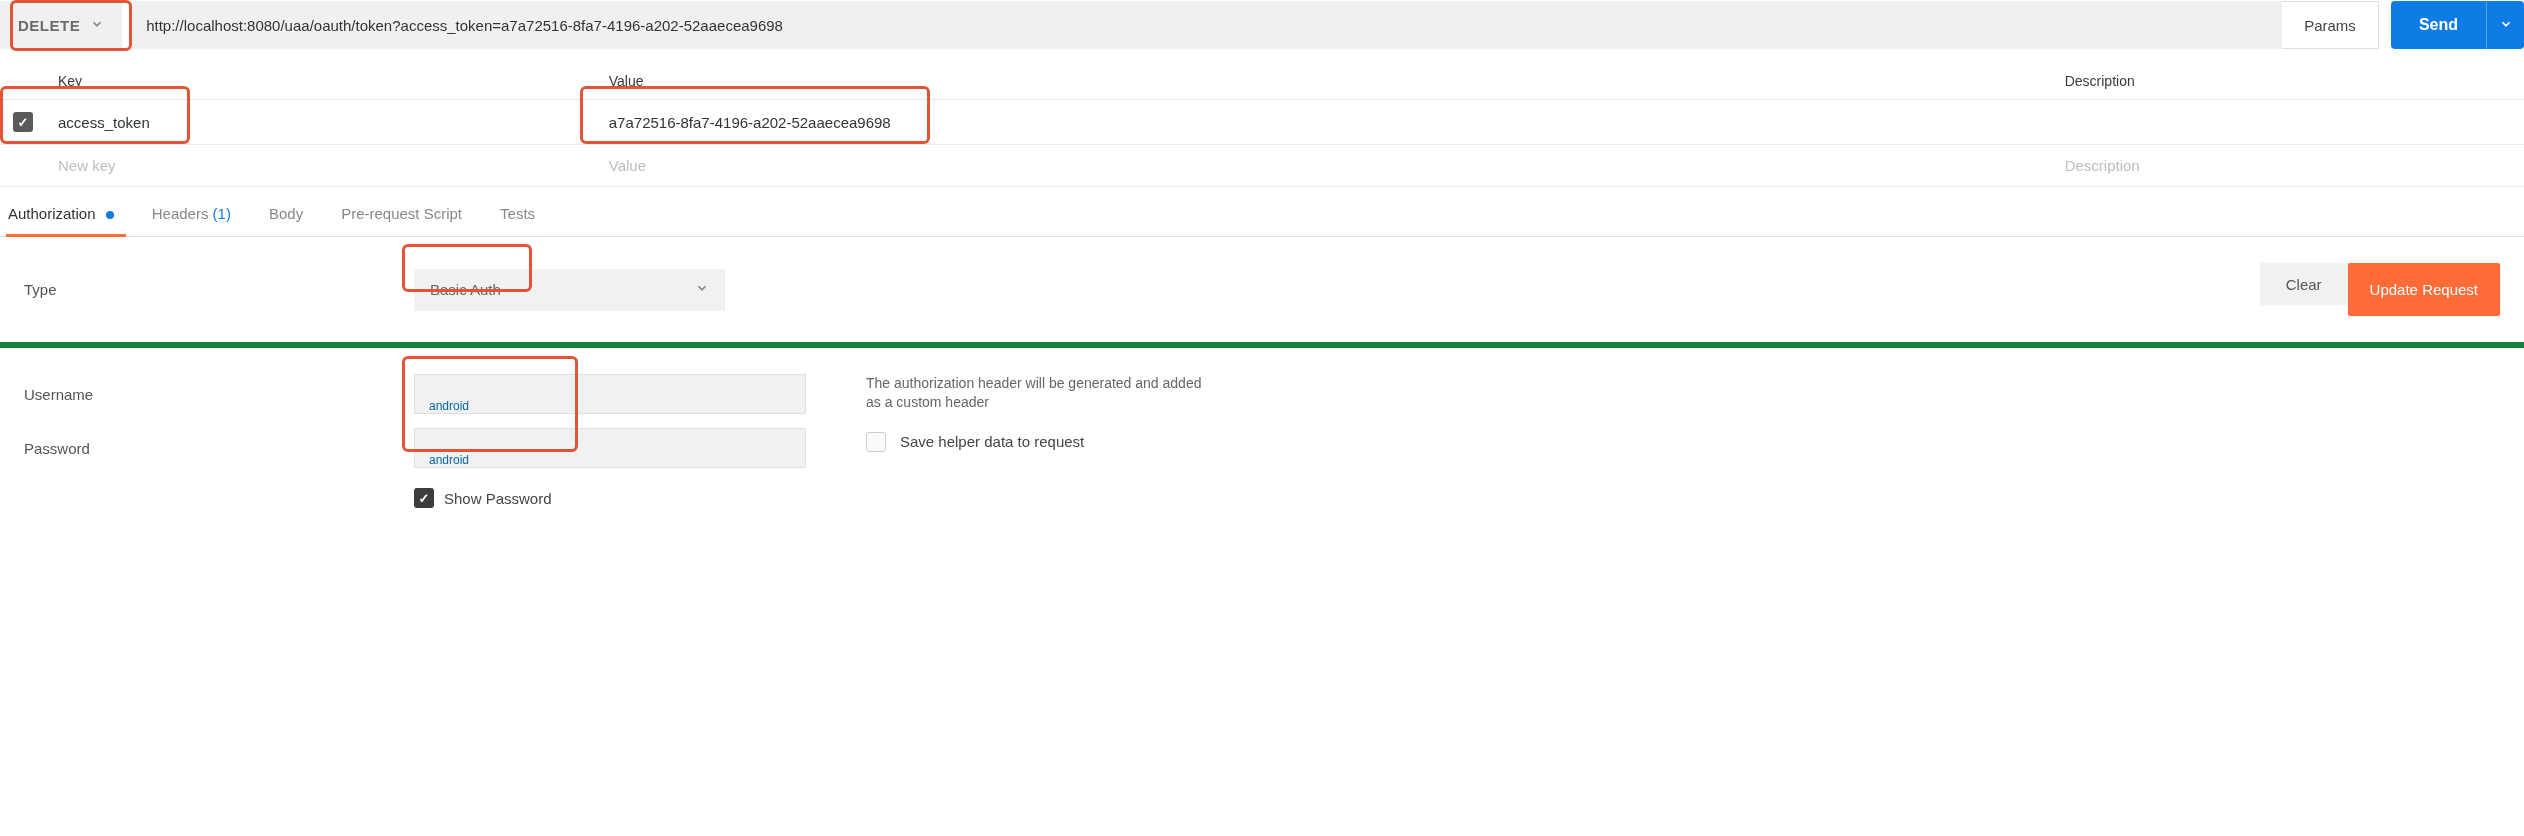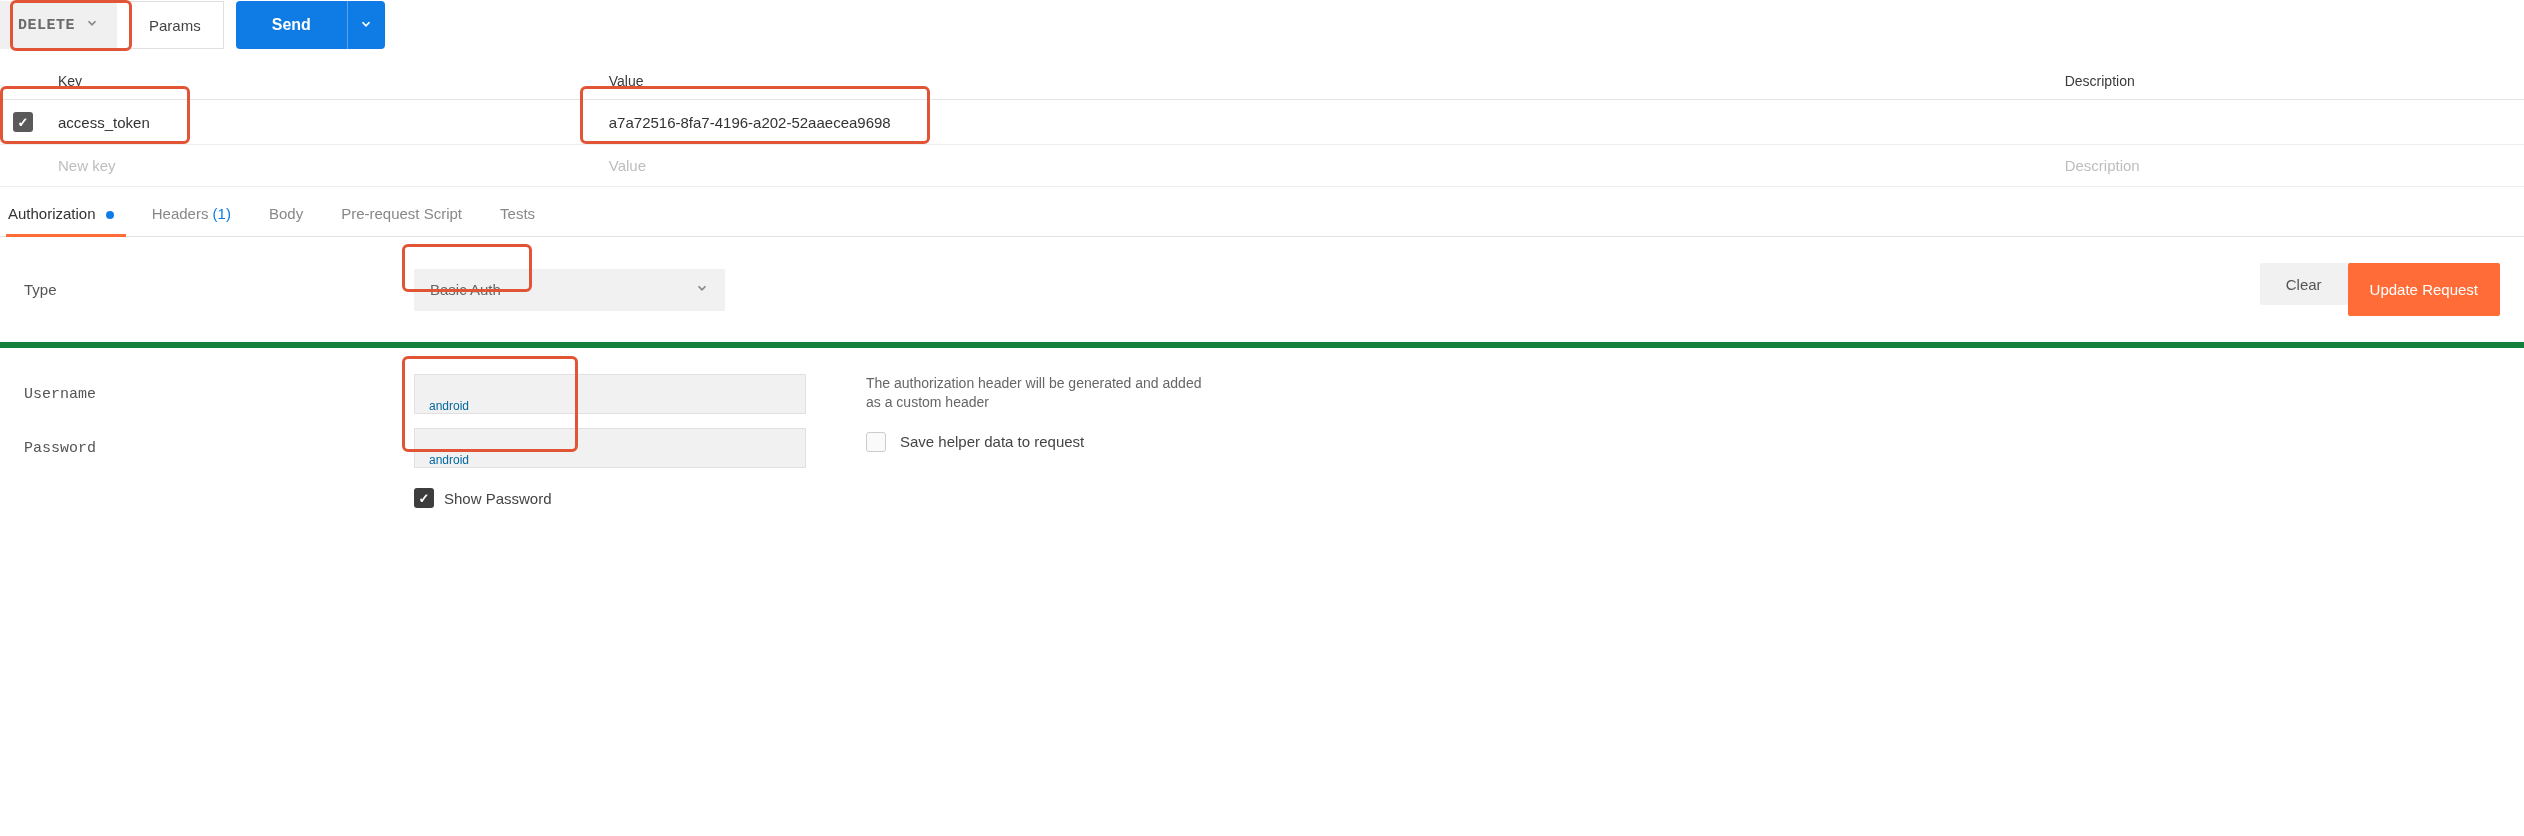--- a/index.html
+++ b/index.html
@@ -6,41 +6,40 @@
     body { font-family: -apple-system, "Helvetica Neue", Arial, sans-serif; font-size: 14px; color: #333; background: #fff; }
 
     .top-row { display: flex; align-items: stretch; padding: 1px 0 0 0; gap: 0; }
 
     .method-select {
       display: flex; align-items: center; justify-content: center;
       height: 48px; padding: 0 18px; margin-right: 10px;
       background: #f0f0f0;
       font-weight: 600; color: #6b6b6b; letter-spacing: 0.5px; font-size: 15px;
       cursor: pointer;
-      font-family: Liberation Mono, monospace;
     }
     .method-select .chev { margin-left: 10px; color: #888; }
 
     .url-bar {
       flex: 1; display: flex; align-items: center;
       background: #f0f0f0;
       padding: 0 14px;
       font-size: 15px; color: #333;
     }
 
     .params-btn {
       display: flex; align-items: center; justify-content: center;
       padding: 0 22px; background: #fff; border: 1px solid #e0e0e0; border-left: none;
       color: #444; font-size: 15px; cursor: pointer;
     }
 
     .send-group { display: flex; margin-left: 12px; }
     .send-btn {
       display: flex; align-items: center; justify-content: center;
-      padding: 0 36px; background: #0f7ce5; color: #fff; font-weight: 600; font-size: 16px;
+      padding: 0 28px; background: #0f7ce5; color: #fff; font-weight: 600; font-size: 16px;
       border-radius: 4px 0 0 4px; cursor: pointer;
     }
     .send-drop {
       display: flex; align-items: center; justify-content: center;
       width: 38px; background: #0f7ce5; border-left: 1px solid rgba(255,255,255,0.3);
       color: #fff; border-radius: 0 4px 4px 0; cursor: pointer;
     }
 
     .params-table { width: 100%; border-collapse: collapse; margin-top: 14px; }
     .params-table th {
@@ -92,21 +91,21 @@
       font-size: 15px; cursor: pointer; border-radius: 2px;
     }
     .btn-orange {
       height: 53px; padding: 0 22px; background: #ff6c37; color: #fff;
       display: flex; align-items: center; justify-content: center;
       font-size: 15px; cursor: pointer; border-radius: 2px;
     }
 
     .creds-section { padding: 26px 24px; display: flex; }
     .creds-left { display: grid; grid-template-columns: 390px 392px; row-gap: 14px; align-items: center; }
-    .creds-left .label { color: #555; font-size: 15px; font-family: Liberation Mono, monospace; }
+    .creds-left .label { color: #555; font-size: 15px; }
     .text-input {
       height: 40px; background: #f1f1f1; border: 1px solid #e0e0e0;
       padding: 0 14px; font-size: 12px; color: #0369a1; display: flex; align-items: flex-end;
     }
     .show-pw { grid-column: 2; display: flex; align-items: center; gap: 10px; margin-top: 6px; color: #444; font-size: 15px; }
 
     .creds-right { margin-left: 60px; max-width: 340px; }
     .creds-right .helper-text { color: #666; font-size: 14px; line-height: 1.35; margin-bottom: 20px; }
     .save-helper { display: flex; align-items: center; gap: 14px; color: #444; font-size: 15px; }
     .empty-chk { width: 20px; height: 20px; border: 1px solid #ccc; border-radius: 3px; background: #fafafa; }
@@ -126,20 +125,23 @@
   <div class="top-row">
     <div class="method-select">
       <span>DELETE</span>
       <span class="chev">
         <svg class="chev-icon" viewBox="0 0 24 24" fill="none" stroke="currentColor" stroke-width="3">
             <polyline points="6 9 12 15 18 9"></polyline>
           </svg>
       </span>
     </div>
 
+    <div class="url-bar">
+      <span>http://localhost:8080/uaa/oauth/token?access_token=a7a72516-8fa7-4196-a202-52aaecea9698</span>
+    </div>
 
     <div class="params-btn">
       <span>Params</span>
     </div>
 
     <div class="send-group">
       <div class="send-btn">
         <span>Send</span>
       </div>
       <div class="send-drop">

